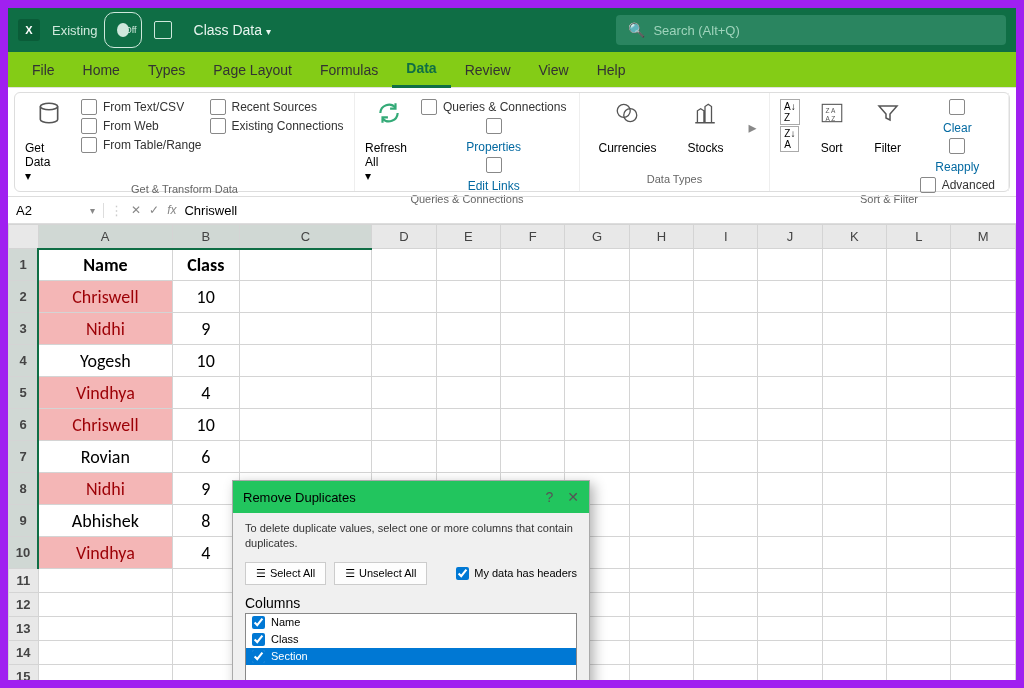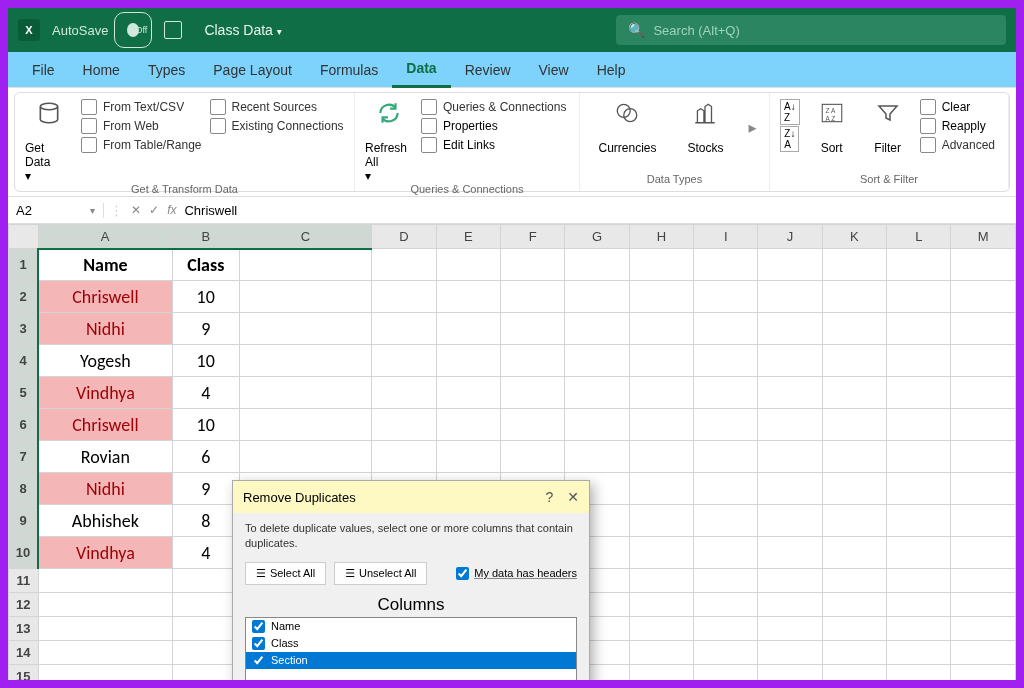--- a/index.html
+++ b/index.html
@@ -9,32 +9,32 @@
 .titlebar-left { display: flex; align-items: center; gap: 12px; }
 .excel-icon { width: 22px; height: 22px; background: #0a5c38; border-radius: 3px; display: flex; align-items: center; justify-content: center; font-size: 11px; font-weight: bold; }
 .autosave { display: flex; align-items: center; gap: 6px; font-size: 13px; color: #cfe8dc; }
 .toggle { width: 38px; height: 36px; border: 1px solid #cfe8dc; border-radius: 10px; display: flex; align-items: center; padding: 12px; position: relative; }
 .toggle::before { content: ''; width: 14px; height: 14px; background: #cfe8dc; border-radius: 50%; }
 .toggle span { font-size: 9px; position: absolute; right: 4px; color: #cfe8dc; }
 .save-icon { width: 18px; height: 18px; border: 1px solid #cfe8dc; border-radius: 2px; }
 .doc-title { font-size: 14px; color: #e8f5ef; margin-left: 10px; }
 .search-box { margin-left: auto; background: #2a8560; border-radius: 4px; height: 30px; width: 390px; display: flex; align-items: center; padding: 0 12px; gap: 8px; color: #9fd4bc; font-size: 13px; }
 .search-icon { font-size: 14px; }
-.tabs { background: #7dd3fc; height: 36px; display: flex; align-items: center; padding: 13px 10px; gap: 0; border-bottom: 1px solid #e0e0e0; }
+.tabs { background: #84cc16; height: 36px; display: flex; align-items: center; padding: 13px 10px; gap: 0; border-bottom: 1px solid #e0e0e0; }
 .tab { padding: 0 14px; font-size: 14px; height: 36px; display: flex; align-items: center; cursor: pointer; color: #333; }
 .tab.active { border-bottom: 3px solid #0f6e45; font-weight: 600; color: #0f6e45; }
 .ribbon { background: #fff; height: 100px; border: 1px solid #ddd; border-radius: 6px; margin: 4px 6px; display: flex; }
 .ribbon-group { padding: 6px 10px; border-right: 1px solid #eee; display: flex; flex-direction: column; justify-content: space-between; }
 .ribbon-group-content { display: flex; gap: 8px; align-items: flex-start; }
 .ribbon-group-label { font-size: 11px; text-align: center; color: #666; }
 .ribbon-btn-large { display: flex; flex-direction: column; align-items: center; gap: 14px; font-size: 12px; cursor: pointer; width: 48px; }
 .ribbon-icon { width: 28px; height: 28px; display: flex; align-items: center; justify-content: center; }
 .ribbon-stack { display: flex; flex-direction: column; gap: 3px; font-size: 12px; }
 .ribbon-stack-item { display: flex; align-items: center; gap: 6px; cursor: pointer; color: #333; white-space: nowrap; }
-.ribbon-stack-item.disabled { color: #000000; }
+.ribbon-stack-item.disabled { color: #0369a1; flex-direction: column; }
 .small-icon { width: 16px; height: 16px; border: 1px solid #888; border-radius: 2px; flex-shrink: 0; }
 .formula-bar { display: flex; align-items: center; height: 28px; border-top: 1px solid #ddd; border-bottom: 1px solid #ddd; font-size: 13px; }
 .name-box { width: 96px; border-right: 1px solid #ddd; padding: 0 8px; display: flex; align-items: center; justify-content: space-between; }
 .fx-area { display: flex; align-items: center; padding: 0 6px; gap: 8px; flex: 1; }
 .fx-area .sym { color: #888; font-size: 12px; }
 .sheet-area { flex: 1; position: relative; overflow: hidden; }
 .grid { border-collapse: collapse; table-layout: fixed; }
 .grid th, .grid td { border: 1px solid #d4d4d4; font-size: 13px; height: 24px; }
 .grid .corner { width: 30px; background: #e8e8e8; }
 .grid .col-hdr { background: #e8e8e8; text-align: center; color: #444; font-weight: normal; width: 66px; }
@@ -42,48 +42,48 @@
 .grid .col-hdr.med { width: 68px; }
 .grid .col-hdr.sel { background: #d0d8d4; border-bottom: 2px solid #0f6e45; }
 .grid .row-hdr { width: 30px; background: #e8e8e8; text-align: center; color: #444; }
 .grid .row-hdr.sel { background: #d0d8d4; border-right: 2px solid #0f6e45; }
 .grid td { text-align: center; }
 .grid .hdr-cell { font-weight: bold; font-size: 18px; font-family: Calibri, Arial; background: #fff; }
 .grid .data-cell { font-size: 18px; font-family: Calibri, Arial; }
 .grid .dup { background: #f4b6b6; color: #9c0006; }
 .grid .data-row { height: 32px; }
 .dialog { position: absolute; left: 224px; top: 256px; width: 358px; background: #f0f0f0; border: 1px solid #aaa; box-shadow: 4px 4px 12px rgba(0,0,0,0.3); font-size: 12px; }
-.dialog-titlebar { display: flex; align-items: center; justify-content: space-between; padding: 8px 10px; background: #fef9c3; }
+.dialog-titlebar { display: flex; align-items: center; justify-content: space-between; padding: 8px 10px; background: #22c55e; }
 .dialog-title { font-size: 13px; }
 .dialog-close { display: flex; gap: 14px; }
 .dialog-close span { cursor: pointer; font-size: 14px; color: #555; }
 .dialog-body { padding: 8px 12px; }
 .dialog-desc { font-size: 11px; color: #333; margin-bottom: 10px; line-height: 1.4; }
 .dialog-row { display: flex; gap: 8px; align-items: center; margin-bottom: 10px; }
 .dlg-btn { background: #fdfdfd; border: 1px solid #ccc; padding: 4px 10px; font-size: 11px; cursor: pointer; display: flex; align-items: center; gap: 4px; }
 .dlg-check { display: flex; align-items: center; gap: 5px; margin-left: auto; font-size: 11px; }
 .dlg-check input { accent-color: #0078d4; }
-.dlg-check label { text-decoration: underline; text-decoration-color: #888; }
-.columns-label { font-size: 17px; margin-bottom: 2px; text-align: center; }
+.dlg-check label { text-decoration-color: #888; }
+.columns-label { font-size: 14px; margin-bottom: 2px; }
 .columns-list { border: 1px solid #888; background: #fff; height: 104px; overflow: hidden; }
 .col-item { display: flex; align-items: center; gap: 6px; padding: 2px 6px; font-size: 11px; }
 .col-item.selected { background: #0078d4; color: #fff; }
 .col-item input { accent-color: #0078d4; width: 13px; height: 13px; }
 svg { display: block; }
 </style>
 </head>
 <body>
 
 <div class="app">
 
   <div class="titlebar">
     <div class="titlebar-left">
       <div class="excel-icon">X</div>
       <div class="autosave">
-        <span>AutoSave</span>
+        <span>Existing</span>
         <div class="toggle">
             <span>Off</span>
           </div>
       </div>
       <div class="save-icon"></div>
       <div class="doc-title"><span>Class Data</span> <span style="font-size:10px">▾</span></div>
     </div>
     <div class="search-box">
       <span class="search-icon">🔍</span>
       <span>Search (Alt+Q)</span>

